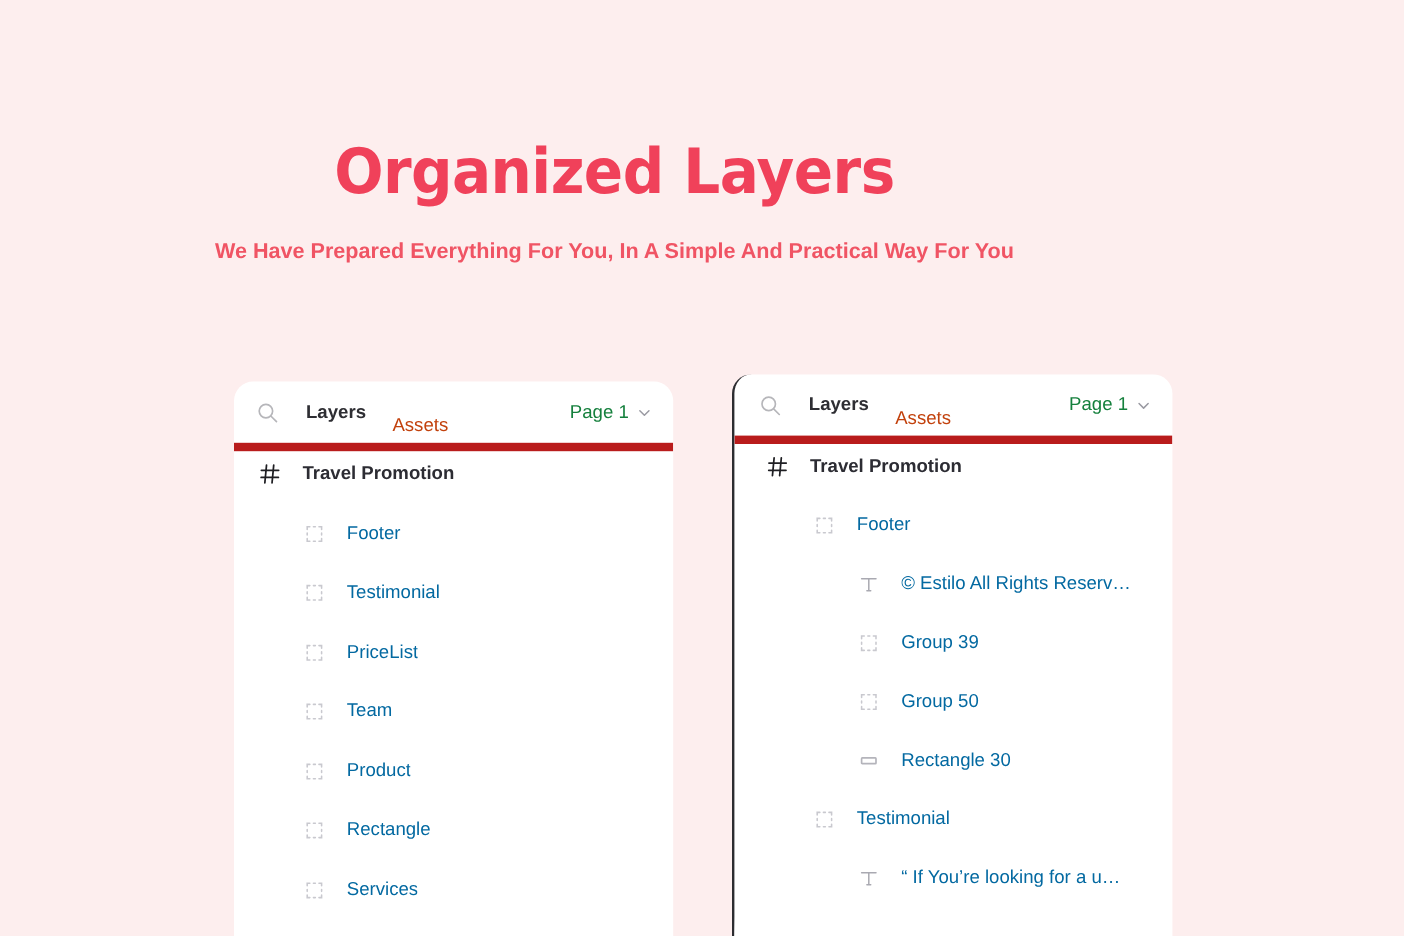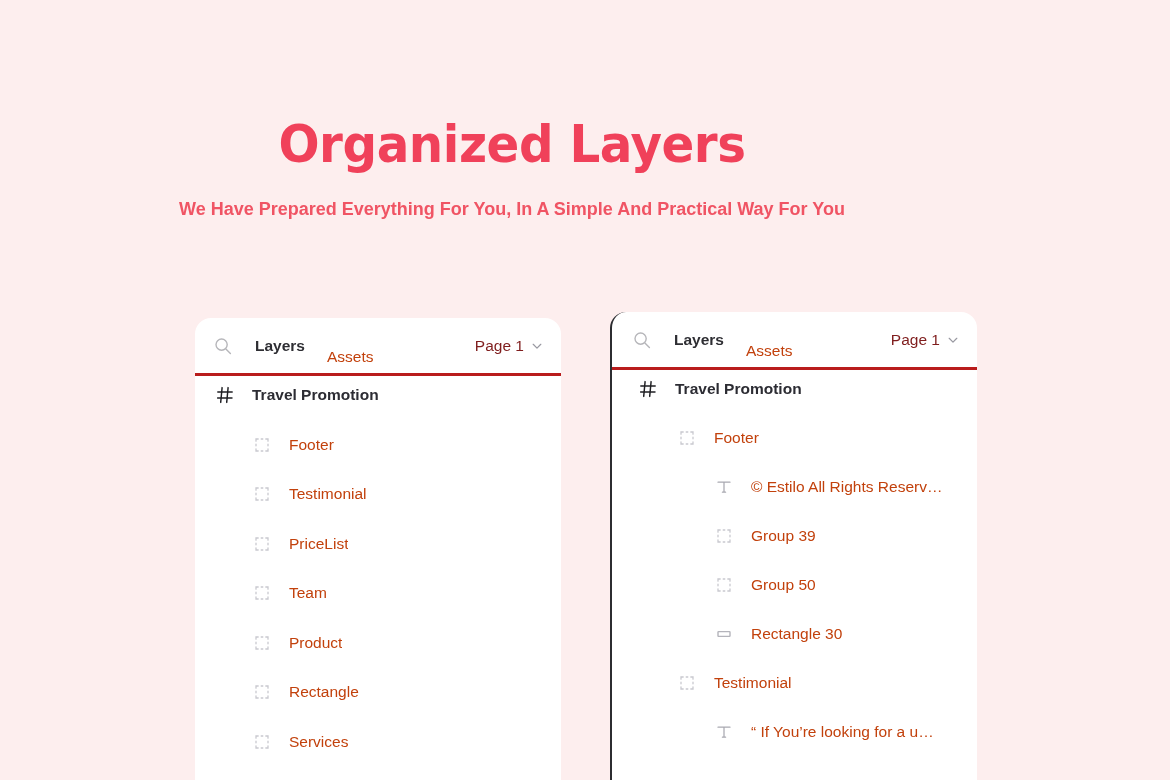--- a/index.html
+++ b/index.html
@@ -64,21 +64,21 @@
     width: 367px;
     height: 468px;
     border-left: 2px solid #2c2c30;
   }
 
   .panel-header {
     height: 58px;
     display: flex;
     align-items: center;
     box-sizing: border-box;
-    border-bottom: 3px solid #b91c1c;
+    border-bottom: 7px solid #b91c1c;
   }
   .panel-left .panel-header { padding: 0 18px 0 18px; }
   .panel-right .panel-header { padding: 0 18px 0 20px; }
 
   .search-icon {
     width: 20px;
     height: 20px;
     flex: 0 0 auto;
     display: block;
     color: #b6b6ba;
@@ -96,21 +96,21 @@
     font-weight: 400;
     color: #c2410c;
     margin-top: 22px;
   }
   .header-spacer { flex: 1 1 auto; }
   .page-select {
     display: flex;
     align-items: center;
     gap: 7px;
     font-size: 15.5px;
-    color: #7f1d1d;
+    color: #15803d;
     white-space: nowrap;
   }
   .chev {
     width: 12px;
     height: 12px;
     display: block;
     color: #9a9aa2;
   }
 
   
@@ -125,21 +125,21 @@
   }
   .panel-right .layer-row { height: 49px; }
   .layer-icon {
     width: 18px;
     height: 18px;
     flex: 0 0 auto;
     display: block;
   }
   .layer-label {
     font-size: 15.5px;
-    color: #c2410c;
+    color: #0369a1;
     margin-left: 18px;
     white-space: nowrap;
     overflow: hidden;
     text-overflow: ellipsis;
   }
   .row-root .layer-label {
     font-weight: 700;
     color: #2c2c33;
   }
   .row-root .layer-icon { color: #1f1f23; }

